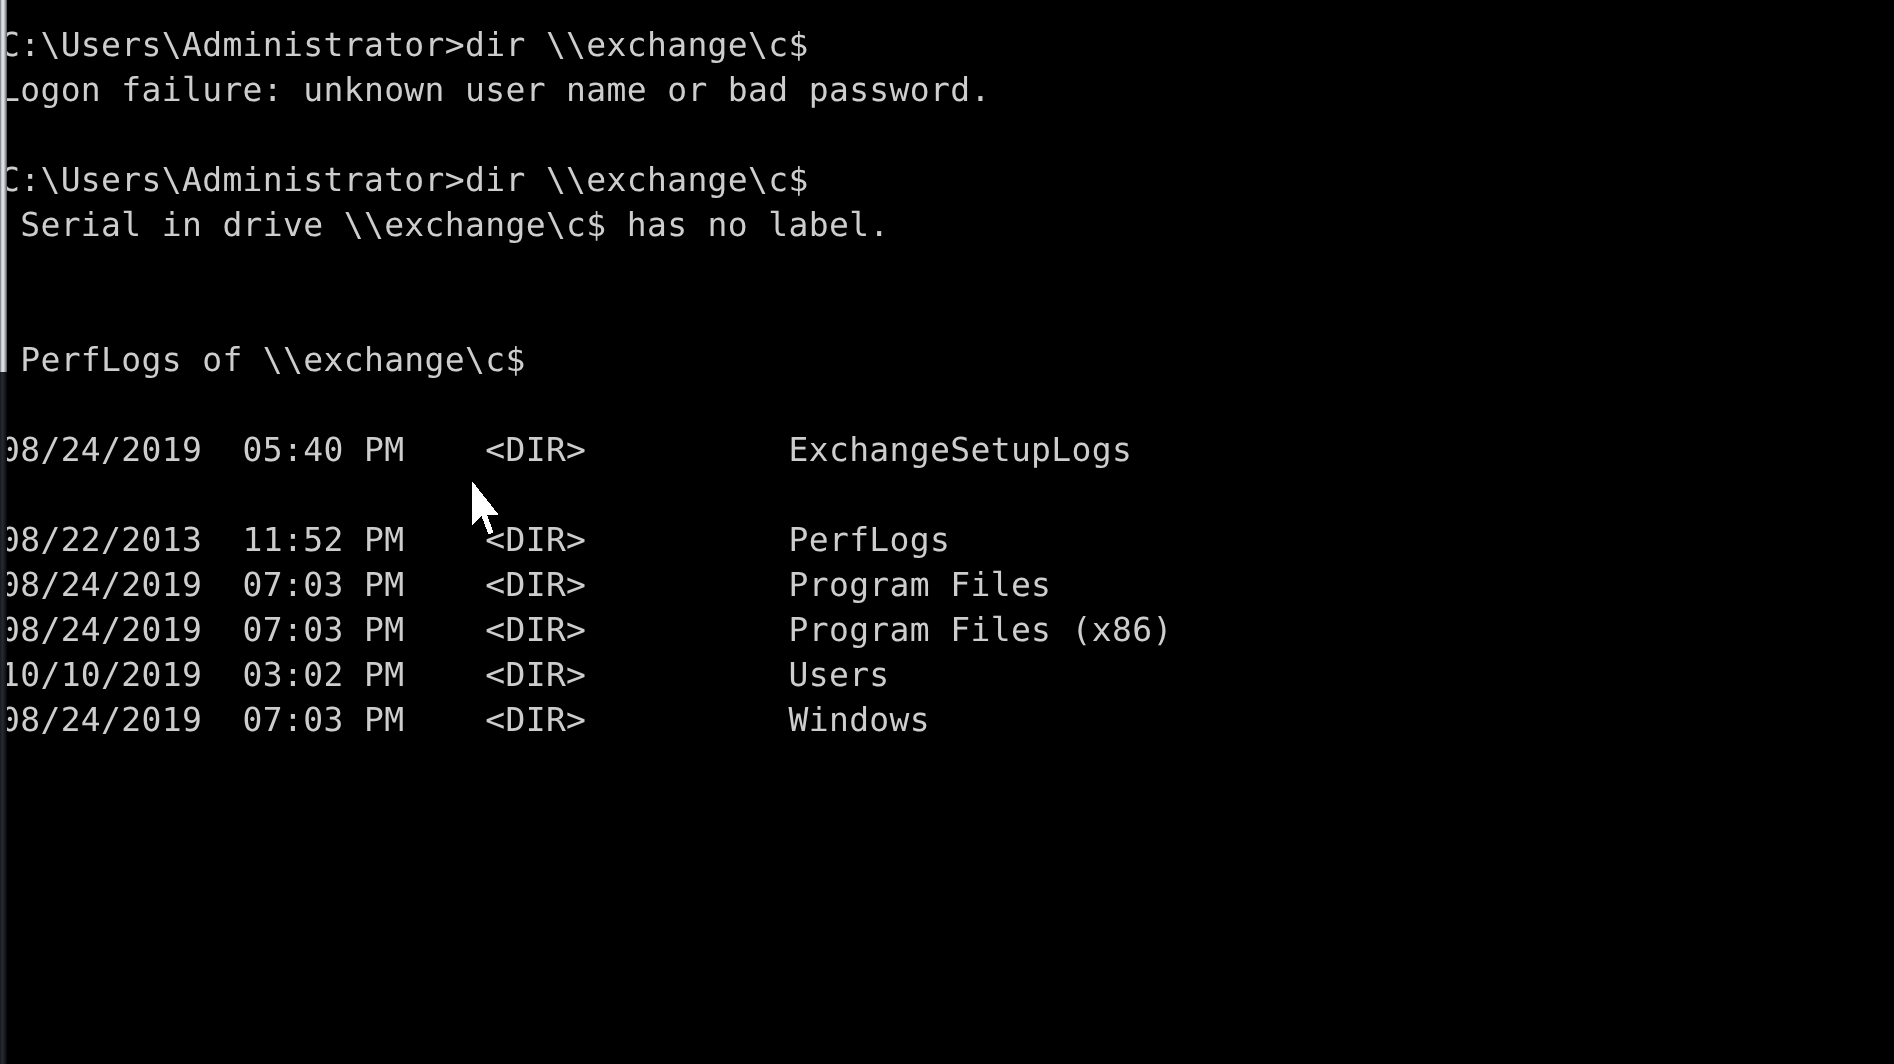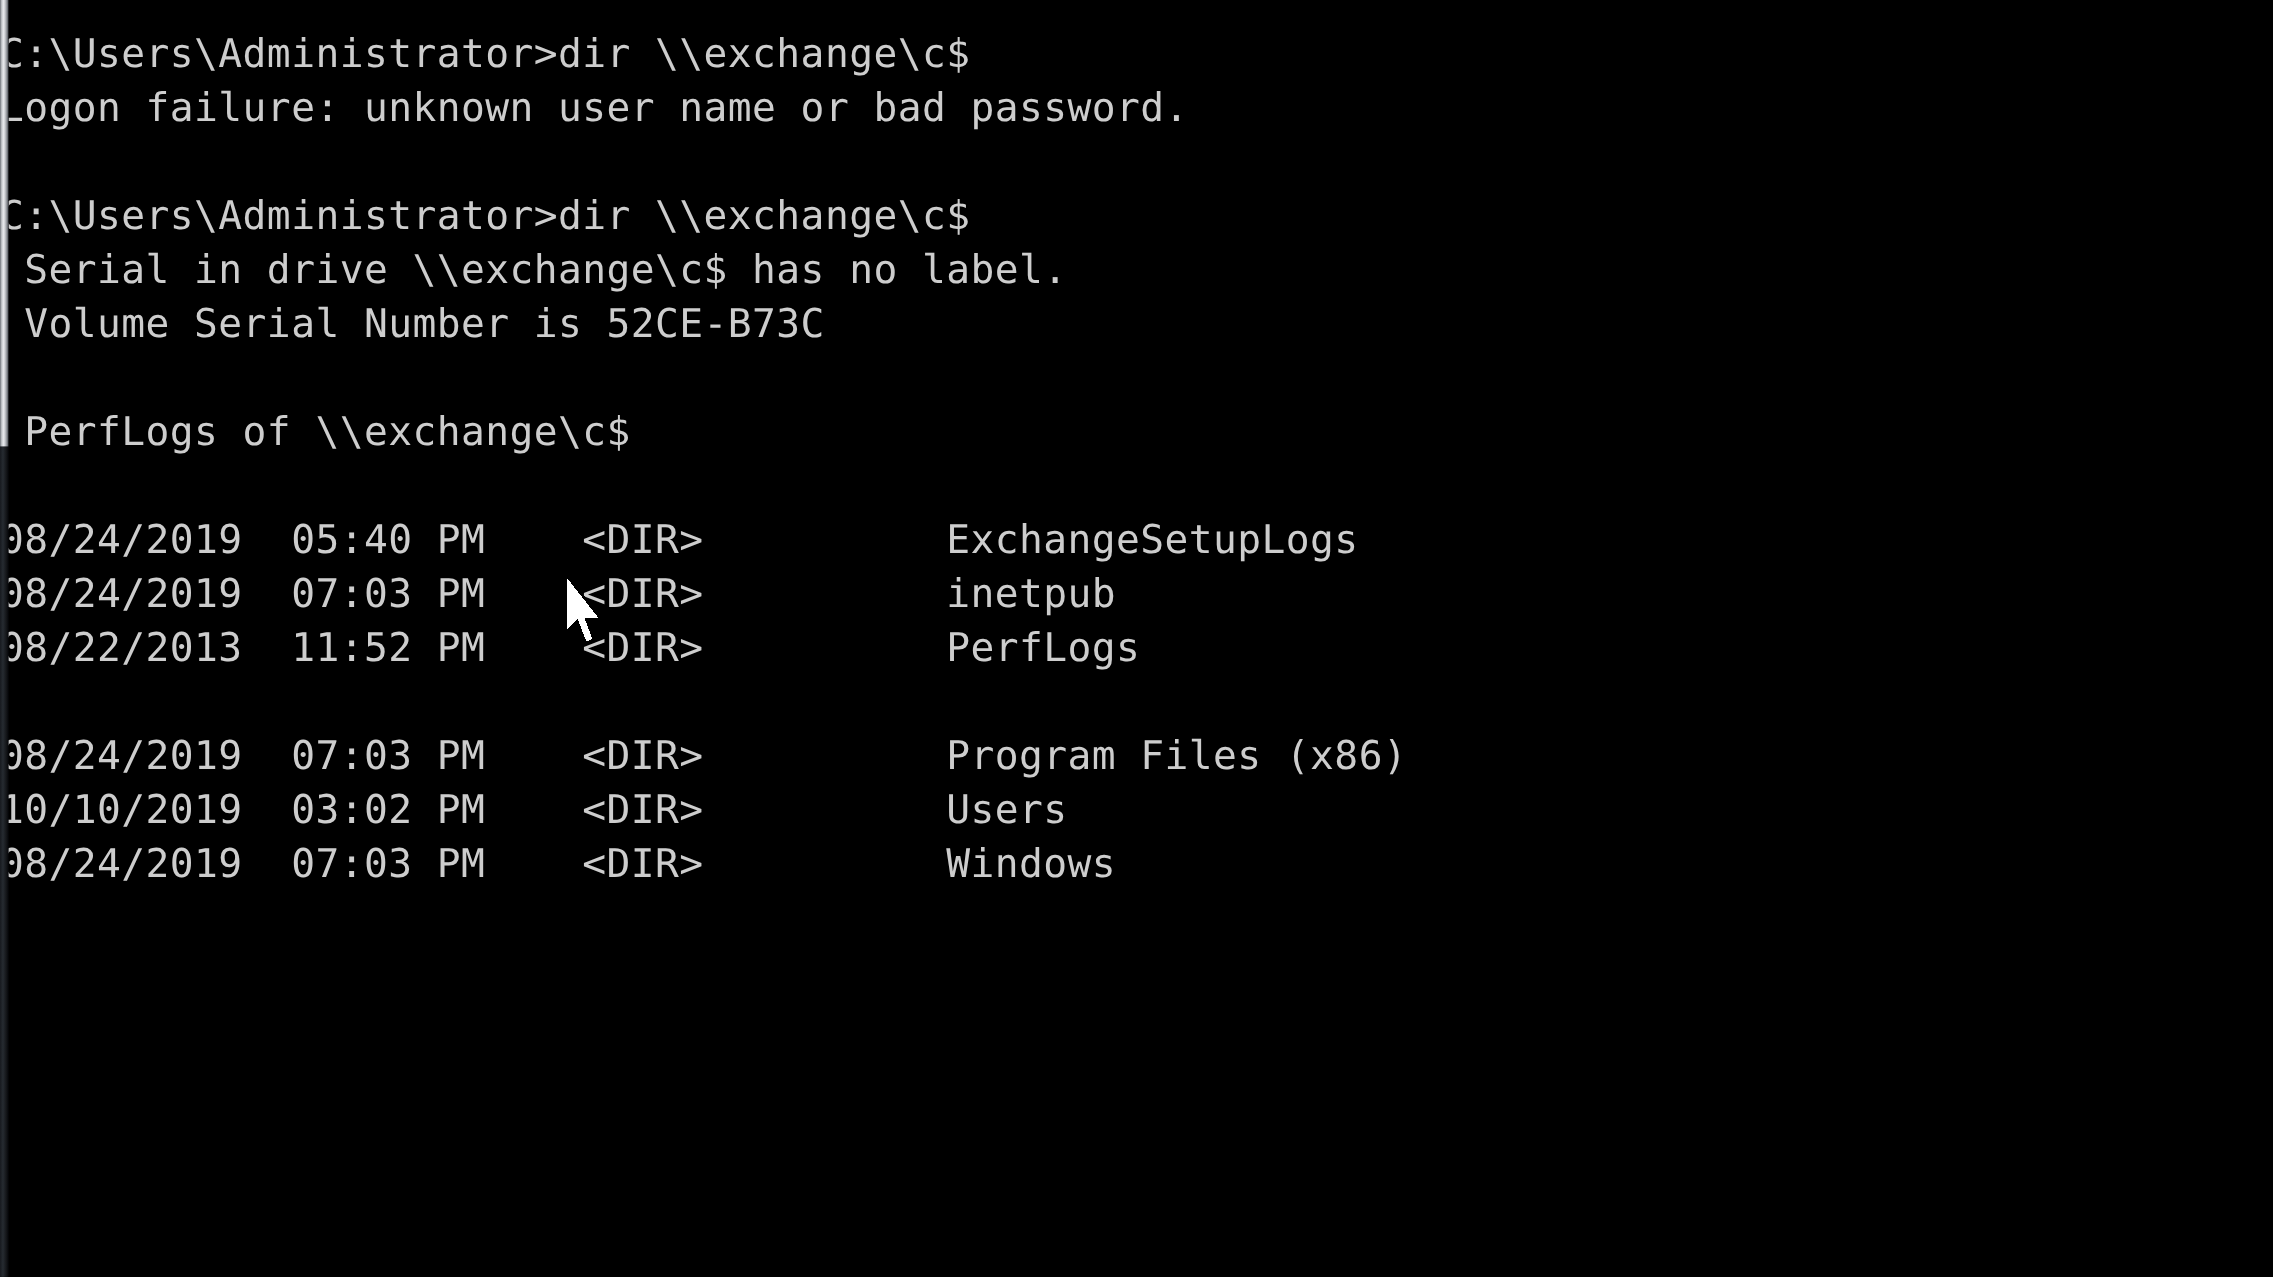--- a/index.html
+++ b/index.html
@@ -85,27 +85,26 @@
 <body>
 
 <div id="screen">
 
   <div id="console">
     <div class="line" style="top:22px">C:\Users\Administrator&gt;dir \\exchange\c$</div>
     <div class="line" style="top:67px">Logon failure: unknown user name or bad password.</div>
     <div class="line" style="top:112px"></div>
     <div class="line" style="top:157px">C:\Users\Administrator&gt;dir \\exchange\c$</div>
     <div class="line" style="top:202px"> Serial in drive \\exchange\c$ has no label.</div>
-    <div class="line" style="top:247px"> Volume Serial Number is 52CE-B73C</div>
     <div class="line" style="top:292px"></div>
     <div class="line" style="top:337px"> PerfLogs of \\exchange\c$</div>
     <div class="line" style="top:382px"></div>
     <div class="line" style="top:427px">08/24/2019  05:40 PM    &lt;DIR&gt;          ExchangeSetupLogs</div>
-    <div class="line" style="top:472px">08/24/2019  07:03 PM    &lt;DIR&gt;          inetpub</div>
     <div class="line" style="top:517px">08/22/2013  11:52 PM    &lt;DIR&gt;          PerfLogs</div>
+    <div class="line" style="top:562px">08/24/2019  07:03 PM    &lt;DIR&gt;          Program Files</div>
     <div class="line" style="top:607px">08/24/2019  07:03 PM    &lt;DIR&gt;          Program Files (x86)</div>
     <div class="line" style="top:652px">10/10/2019  03:02 PM    &lt;DIR&gt;          Users</div>
     <div class="line" style="top:697px">08/24/2019  07:03 PM    &lt;DIR&gt;          Windows</div>
   </div>
 
   <div id="scrollbar">
     <div id="scroll-track"></div>
     <div id="scroll-thumb" style="top: 0px; height: 372px;"></div>
   </div>
 

